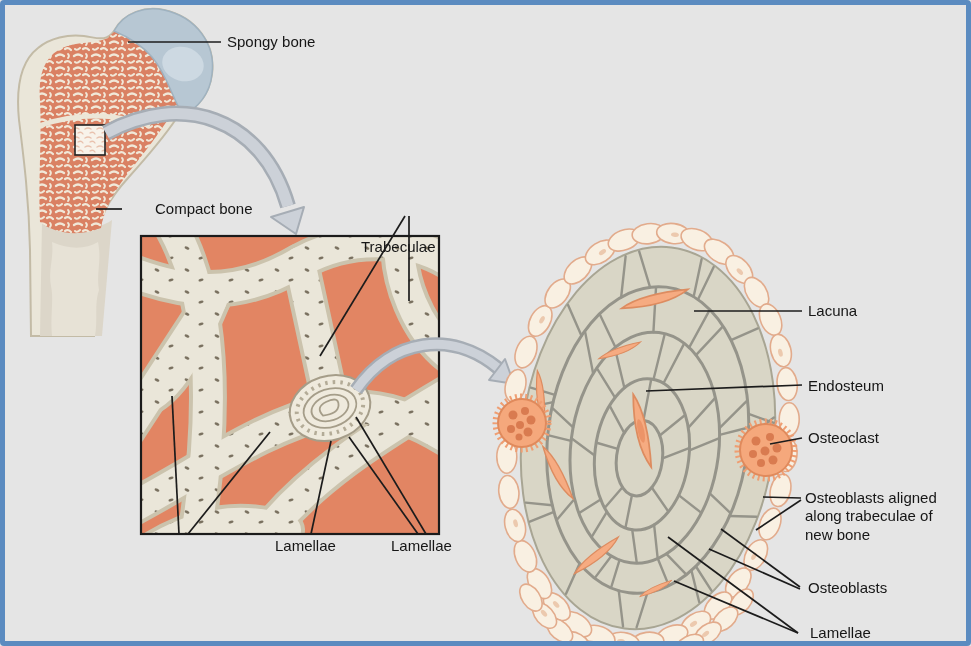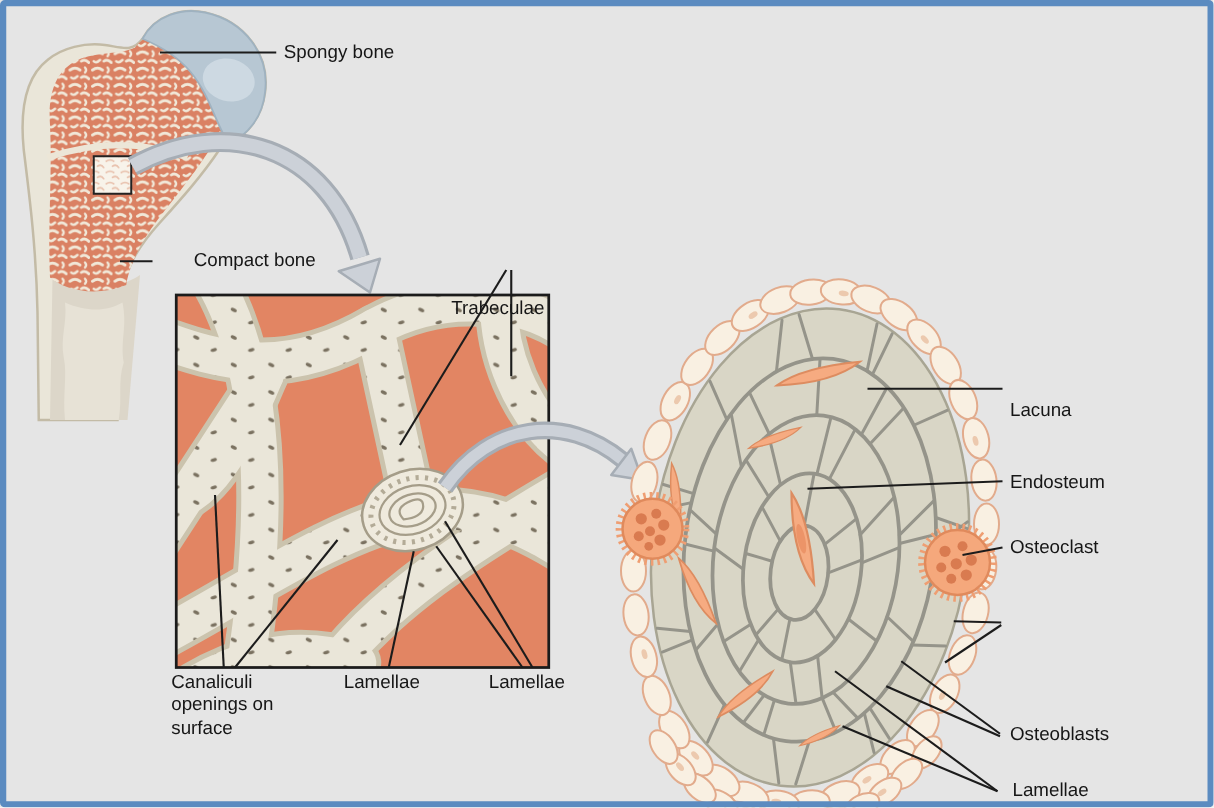--- a/index.html
+++ b/index.html
@@ -295,23 +295,23 @@
     <line x1="800" y1="587" x2="721" y2="529"></line>
     <line x1="800" y1="589" x2="709" y2="549"></line>
     <line x1="798" y1="633" x2="668" y2="537"></line>
     <line x1="798" y1="633" x2="674" y2="581"></line>
   </g>
 </svg>
 
 <div class="lbl" style="left:227px;top:33px;">Spongy bone</div>
 <div class="lbl" style="left:127px;top:200px;margin-left:28px;">Compact bone</div>
 <div class="lbl" style="left:361px;top:196px;margin-top:42px;">Trabeculae</div>
-<div class="lbl" style="left:137px;top:537px;width:90px;">Canaliculi openings on surface</div>
 <div class="lbl" style="left:275px;top:537px;">Lamellae</div>
 <div class="lbl" style="left:391px;top:537px;">Lamellae</div>
-<div class="lbl" style="left:808px;top:320px;">Lacuna</div>
+<div class="lbl" style="left:808px;top:302px;">Lacuna</div>
 <div class="lbl" style="left:808px;top:377px;">Endosteum</div>
 <div class="lbl" style="left:808px;top:429px;text-align:right;">Osteoclast</div>
+<div class="lbl" style="left:805px;top:489px;width:152px;">Osteoblasts aligned along trabeculae of new bone</div>
 <div class="lbl" style="left:808px;top:579px;">Osteoblasts</div>
 <div class="lbl" style="left:810px;top:624px;">Lamellae</div>
 
 <div class="frame-border"></div>
 </div>
 
 </body></html>

